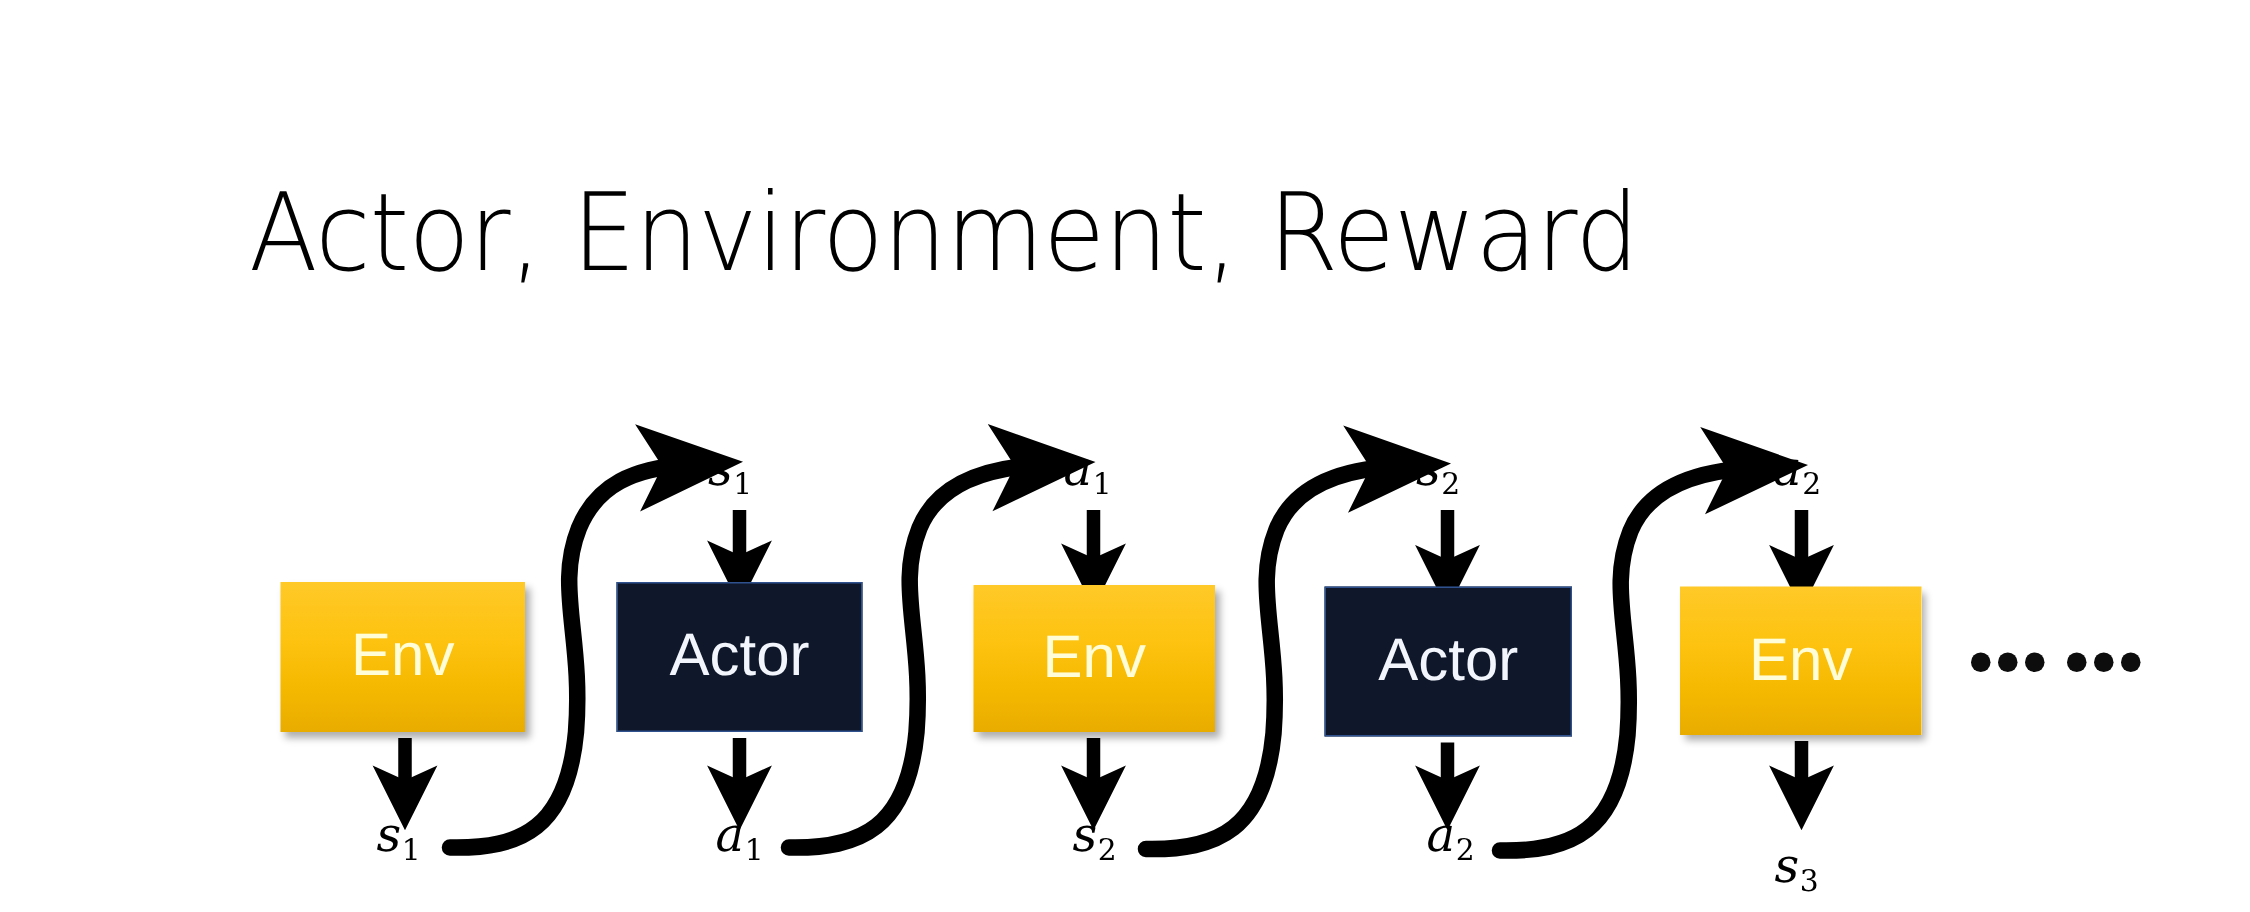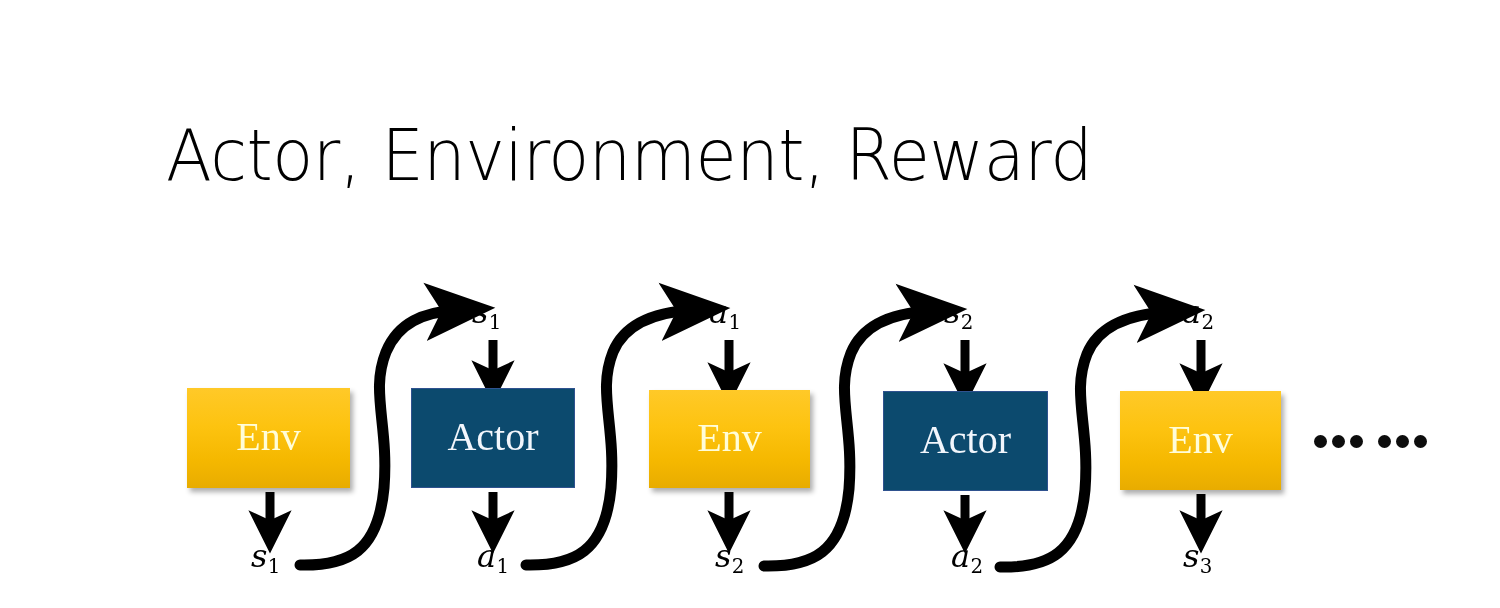--- a/index.html
+++ b/index.html
@@ -58,34 +58,34 @@
     pointer-events: none;
   }
 
   
   .node {
     position: absolute;
     display: flex;
     align-items: center;
     justify-content: center;
     box-sizing: border-box;
-    font-family: Liberation Serif, serif;
+    font-family: Liberation Sans, sans-serif;
     font-weight: 400;
     font-size: 40px;
     line-height: 1;
     white-space: nowrap;
   }
   .node-env {
     background: linear-gradient(180deg, #FFC928 0%, #FDC310 38%, #F5B800 72%, #E8AC00 100%);
     color: #FFFDD8;
     border: none;
     box-shadow: 3px 4px 5px rgba(0,0,0,0.32);
   }
   .node-actor {
-    background: #0c4a6e;
+    background: #0f172a;
     color: #F2F6FC;
     border: 1.5px solid #2F528F;
     box-shadow: none;
   }
   .node-label {
     display: block;
     transform: translateY(-1px);
   }
 
   
@@ -198,21 +198,21 @@
     <div class="math" style="left:1134px; top:296px;"><span>a</span><sub>2</sub></div>
 
     <div class="math" style="left:203px; top:540px;"><span>s</span><sub>1</sub></div>
 
     <div class="math" style="left:429px; top:540px;"><span>a</span><sub>1</sub></div>
 
     <div class="math" style="left:667px; top:540px;"><span>s</span><sub>2</sub></div>
 
     <div class="math" style="left:903px; top:540px;"><span>a</span><sub>2</sub></div>
 
-    <div class="math" style="left:1135px; top:540px;text-align:right;"><span>s</span><sub>3</sub></div>
+    <div class="math" style="left:1135px; top:561px;text-align:right;"><span>s</span><sub>3</sub></div>
 
     <div class="ellipsis-dots" style="left:1266px; top:435px;">
       <i></i>
       <i></i>
       <i></i>
       <i class="gap"></i>
       <i></i>
       <i></i>
       <i></i>
     </div>

